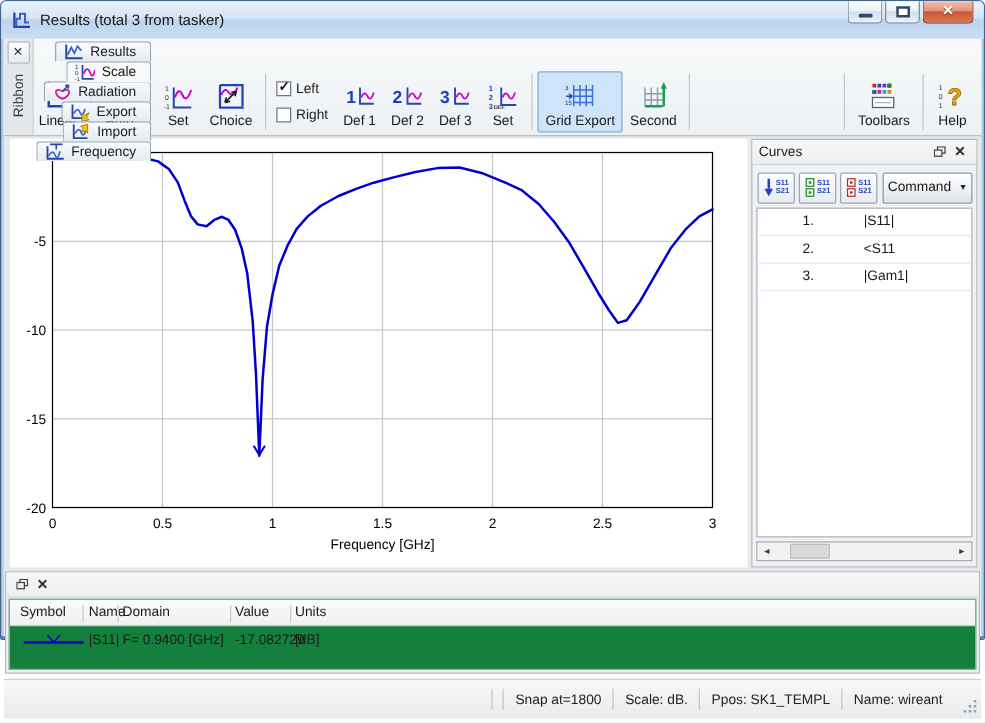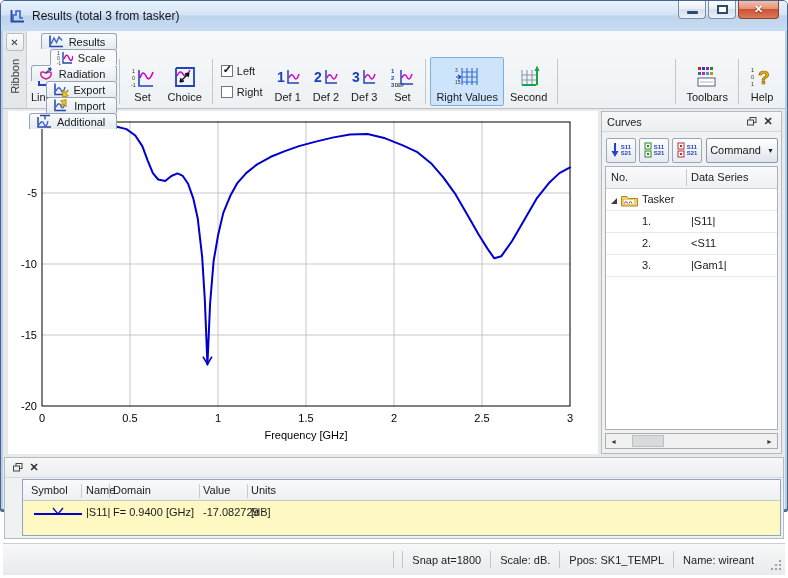--- a/index.html
+++ b/index.html
@@ -84,21 +84,21 @@
   .cgroup .expander { position:absolute; left:4px; top:8px; }
   .cgroup .gicon { position:absolute; left:15px; top:5px; }
   .cgroup .glabel { position:absolute; left:36px; top:4px; }
   .cscroll { position:absolute; left:3px; top:321px; width:173px; height:16px; background:#f1f1f1;
              border:1px solid #a9adb2; display:flex; align-items:center; }
   .sarr { width:15px; text-align:center; font-size:7px; color:#3c3c3c; }
   .sthumb { position:absolute; left:26px; top:1px; width:32px; height:12px; background:#d9dadc; border:1px solid #bcbec1; }
 
   .values { position:absolute; left:1px; top:426px; width:780px; height:82px;
             background:#f0f1f3; border:1px solid #b3bbc5; }
-  .vtable { position:absolute; left:2px; top:21px; right:2px; bottom:2px; background:#fef9c3; border:1px solid #8fa4bf;margin-left:15px; }
+  .vtable { position:absolute; left:2px; top:21px; right:2px; bottom:2px; background:#15803d; border:1px solid #8fa4bf; }
   .vhead { height:21px; background:linear-gradient(#f9fafb,#eef0f2); border-bottom:1px solid #c6cacd; position:relative; }
   .vhead span { position:absolute; top:4px; }
   .vline { position:absolute; top:2px; bottom:2px; width:1px; background:#c8ccd1; }
   .vrow { height:23px; position:relative; }
   .vrow span { position:absolute; top:5px; }
   .col-name { left:63px;text-align:right; } .col-domain { left:90px; } .col-value { left:180px; } .col-units { left:228px; }
 
   .status { position:absolute; left:0; top:512px; width:782px; height:32px;
             background:linear-gradient(#f7f8f8,#e8eaec); border-top:1px solid #cdd0d3;
             display:flex; align-items:center; justify-content:flex-end; padding-right:22px; }
@@ -179,21 +179,21 @@
             <path d="M15 2 l-5 5 v-3 l-4-1 4-1 v-3 Z" transform="rotate(-45 11 5) translate(0 2)" fill="#f2c21d" stroke="#9b7b00" stroke-width=".7"></path>
           </svg>
           <span>Import</span>
         </div>
         <div class="tab">
           <svg class="ticon" width="16" height="15">
             <path d="M2 3 v10 H15" stroke="#2746a8" stroke-width="1.5" fill="none"></path>
             <path d="M3 11 q3-6 5-1 t4-3" stroke="#3a5fd0" stroke-width="1.3" fill="none"></path>
             <path d="M4 1.5 h10 M9 1.5 v4" stroke="#2746a8" stroke-width="1.3" fill="none"></path>
           </svg>
-          <span>Additional</span>
+          <span>Frequency</span>
         </div>
       </div>
 
       <div class="toolbar">
         <div class="tbtn">
           <svg width="26" height="26">
             <path d="M6 5 V21 H22" stroke="#2343b8" stroke-width="2" fill="none"></path>
             <path d="M6 1 L3 7 H9 Z" fill="#2343b8"></path>
               <path d="M25 21 L19 18 V24 Z" fill="#2343b8"></path>
             <text x="9" y="14" font-size="8" font-weight="bold" fill="#cc00cc">LIN</text>
@@ -278,21 +278,21 @@
           <span class="tlbl">Set</span>
         </div>
         <div class="tsep"></div>
         <div class="tbtn sel">
           <svg width="26" height="26">
             <text x="1" y="8" font-size="5" fill="#333">3</text>
             <text x="1" y="20" font-size="5" fill="#333">15</text>
             <path d="M8 4 V21 M13 4 V21 M18 4 V21 M23 4 V21 M8 8 H23 M8 13 H23 M8 18 H23" stroke="#3a6fd8" stroke-width="1.2" fill="none"></path>
             <path d="M2 13 H7 M7 13 l-3-2 M7 13 l-3 2" stroke="#2343b8" stroke-width="1.2" fill="none"></path>
           </svg>
-          <span class="tlbl">Right Values</span>
+          <span class="tlbl">Grid Export</span>
         </div>
         <div class="tbtn">
           <svg width="26" height="26">
             <path d="M6 6 V21 M11 6 V21 M16 6 V21 M6 11 H21 M6 16 H21 M6 21 H21" stroke="#8899aa" stroke-width="1.1" fill="none"></path>
             <path d="M21 6 V21" stroke="#16a24a" stroke-width="2"></path>
             <path d="M21 1.5 L18.5 7 H23.5 Z" fill="#16a24a"></path>
             <path d="M6 21 H20" stroke="#16a24a" stroke-width="2"></path>
           </svg>
           <span class="tlbl">Second</span>
         </div>
@@ -406,37 +406,20 @@
               <span>S11</span>
               <span>S21</span>
             </span>
         </div>
         <div class="cmdbtn">
           <span>Command</span>
           <span class="arr">▼</span>
         </div>
       </div>
       <div class="ctable">
-        <div class="chead">
-          <span class="h1">No.</span>
-          <span class="h2">Data Series</span>
-          <span class="hline"></span>
-        </div>
-        <div class="crow cgroup">
-          <svg class="expander" width="8" height="8">
-            <polygon points="7,1 7,7 1,7" fill="#3c3c3c"></polygon>
-          </svg>
-          <svg class="gicon" width="17" height="13">
-            <path d="M0.5 2.5 H6 l1.5 2 H16.5 V12 H0.5 Z" fill="#f7d26a" stroke="#b08818"></path>
-            <rect x="2.5" y="5.5" width="11" height="5" fill="#fffbe8" stroke="#c9b26a" stroke-width=".5"></rect>
-            <path d="M3.5 9.5 q1.5-4 3 0" stroke="#d02090" fill="none"></path>
-            <path d="M8 9.5 q1.5-4 3 0" stroke="#2a8a2a" fill="none"></path>
-          </svg>
-          <span class="glabel">Tasker</span>
-        </div>
         <div class="crow">
           <span class="cno">1.</span>
           <span class="cser">|S11|</span>
         </div>
         <div class="crow">
           <span class="cno">2.</span>
           <span class="cser">&lt;S11</span>
         </div>
         <div class="crow">
           <span class="cno">3.</span>

